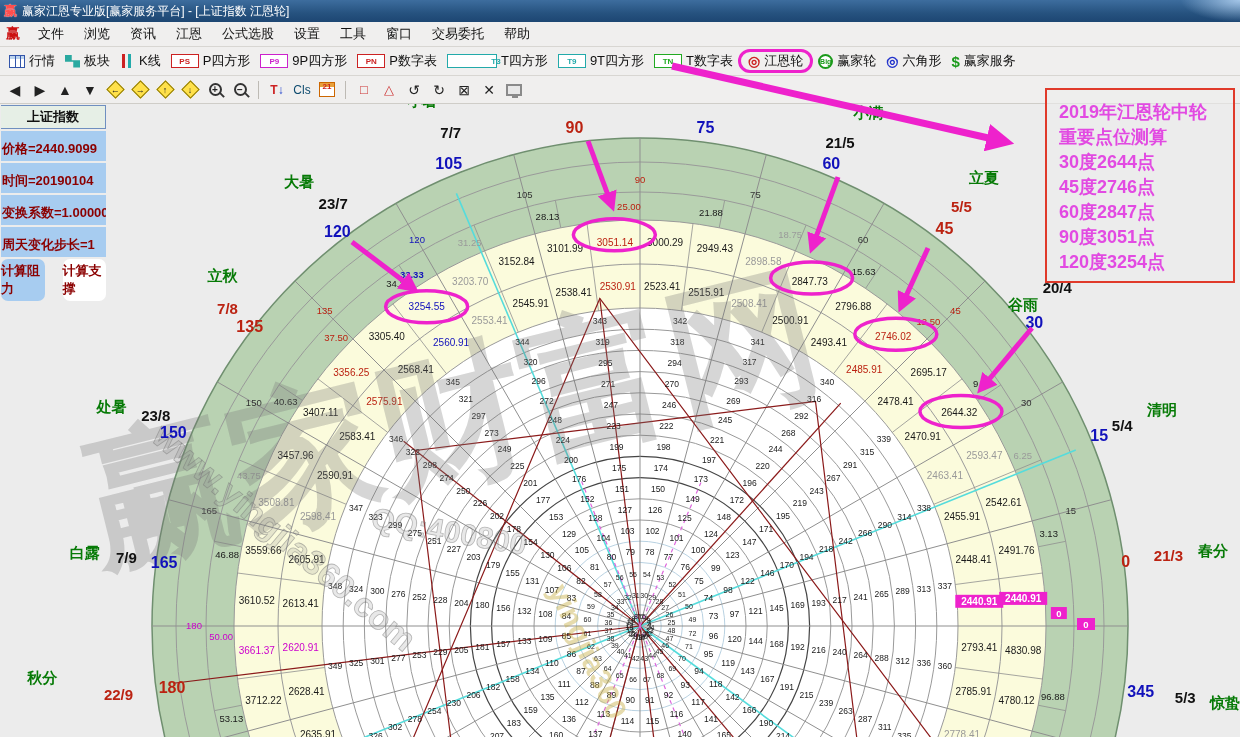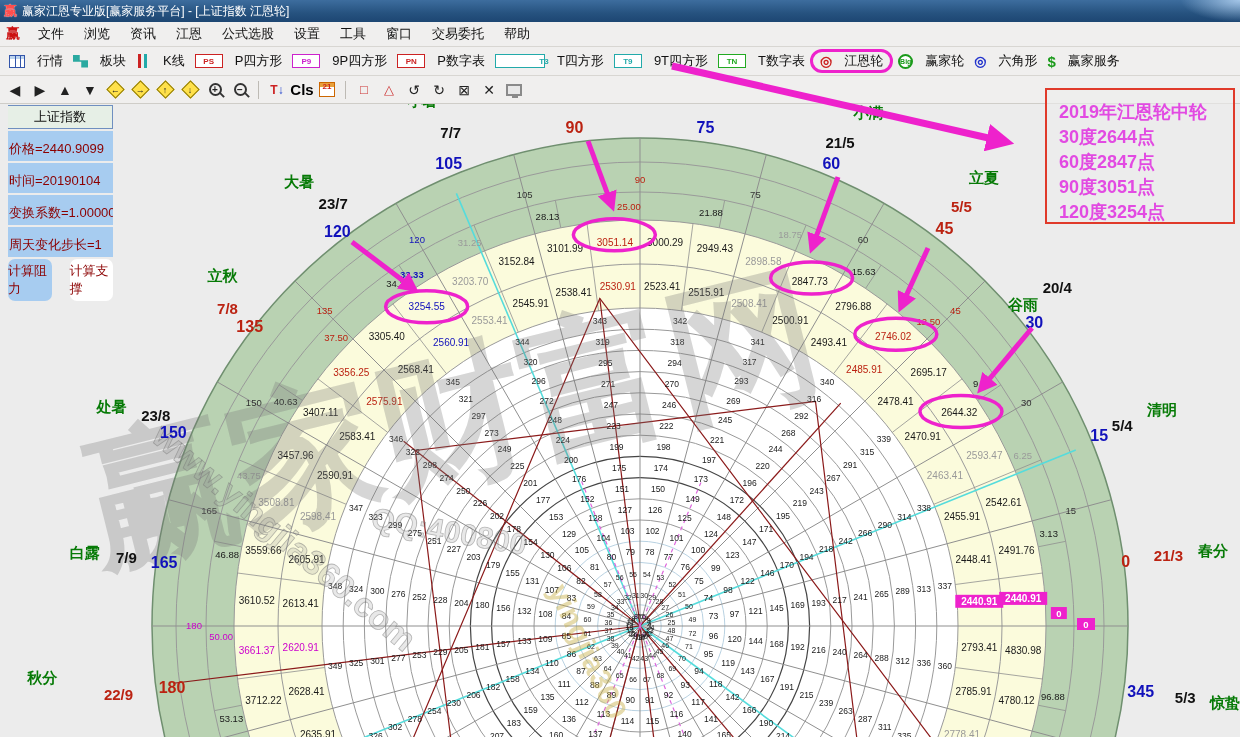--- a/index.html
+++ b/index.html
@@ -17,21 +17,21 @@
 
   
   .menubar { height:25px; background:#f0efee; border-bottom:1px solid #d8d6d2;
     display:flex; align-items:center; font-size:13px; color:#111; }
   .menubar .logo { color:#cc1111; font-weight:bold; font-size:14px; padding:0 8px 0 6px; }
   .menubar .mitem { padding:2px 10px; cursor:default; }
 
   
   .toolbar1 { height:29px; background:#f0efee; border-bottom:1px solid #d8d6d2;
     display:flex; align-items:center; padding-left:4px; font-size:13px; color:#111; }
-  .t1item { display:flex; align-items:center; gap:12px; padding:2px 5px; white-space:nowrap; }
+  .t1item { display:flex; align-items:center; gap:4px; padding:2px 5px; white-space:nowrap; }
   .t1item.circled { border:3px solid #ee22cc; border-radius:16px; padding:0 7px; }
   .icbox { display:inline-flex; width:28px; height:14px; border:1px solid; align-items:center;
     justify-content:center; font-size:8px; font-weight:bold; background:#fff; }
   .ic-grid { width:16px; height:13px; border:1px solid #3355aa;
     background:linear-gradient(#bcd4ee 3px, #fff 3px),#fff; position:relative; }
   .ic-grid:before { content:""; position:absolute; left:5px; top:0; bottom:0; width:1px; background:#3355aa; }
   .ic-grid:after  { content:""; position:absolute; left:10px; top:0; bottom:0; width:1px; background:#3355aa; }
   .ic-blocks { width:15px; height:13px; position:relative; background:
     linear-gradient(45deg,#2aa9a0 0 100%); clip-path:polygon(0 0,45% 0,45% 45%,100% 45%,100% 100%,55% 100%,55% 55%,0 55%); }
   .ic-kline { width:15px; height:14px; background:
@@ -49,45 +49,45 @@
   .tri { color:#222; }
   .dmd { width:13px; height:13px; background:#ffe14a; border:1px solid #8f7a00; transform:rotate(45deg);
     display:inline-flex; align-items:center; justify-content:center; }
   .dmd span { transform:rotate(-45deg); font-size:9px; font-weight:bold; color:#222; }
   .mag { width:13px; height:13px; border:2px solid #333; border-radius:50%; position:relative;
     display:inline-flex; align-items:center; justify-content:center; font-size:10px; font-weight:bold; }
   .mag:after { content:""; position:absolute; width:6px; height:2px; background:#333;
     right:-5px; bottom:-2px; transform:rotate(45deg); }
   .tsort { font-weight:bold; color:#cc2222; font-size:12px; }
   .tsort span { color:#2244cc; }
-  .cls { font-size:15px; color:#000000;font-weight:bold; }
+  .cls { font-size:12px; color:#0c4a6e; }
   .cal { width:16px; height:15px; border:1px solid #cc6600; background:#fff; font-size:8px;
     color:#cc2222; font-weight:bold; display:inline-flex; align-items:flex-end; justify-content:center;
     background:linear-gradient(#e8a03c 4px, #fff 4px); }
   .redshape { color:#cc3333; font-size:13px; }
   .screenic { width:16px; height:12px; border:2px solid #8a8a8a; background:#e8e8e8; position:relative; }
   .screenic:after { content:""; position:absolute; left:4px; bottom:-4px; width:6px; height:2px; background:#8a8a8a; }
 
   
   .canvas { position:relative; width:1240px; height:633px; background:#ececec; overflow:hidden; }
   #wheel-svg { position:absolute; left:0; top:0; }
 
   
-  .info-panel { position:absolute; left:8px; top:1px; width:105px; z-index:20; font-weight:normal; }
+  .info-panel { position:absolute; left:1px; top:1px; width:105px; z-index:20; font-weight:bold; }
   .info-head { background:#e6efe6; border:1px solid #6f8fc0; border-left:none; color:#111;
     font-size:13px; text-align:center; padding:2px 0; }
   .info-row { background:#a7ccf0; color:#8b0000; font-size:13px; padding:9px 0 3px 1px;
     margin-top:2px; white-space:nowrap; overflow:hidden; }
   .info-btns { display:flex; margin-top:2px; }
   .info-btns .btn { flex:1; font-size:13px; color:#8b0000; padding:3px 0; cursor:default;border-radius:7px; }
   .btn.b1 { background:#a7ccf0; }
   .btn.b2 { background:#ffffff; margin-left:18px; }
 
   
-  .annotation { position:absolute; left:1045px; top:88px; width:190px; height:136px; z-index:40;
+  .annotation { position:absolute; left:1045px; top:88px; width:190px; height:195px; z-index:40;
     border:2px solid #e03a2a; padding:10px 6px 0 12px; background:rgba(236,236,236,.6); }
   .annotation div { color:#e24ae2; font-size:18px; font-weight:bold; line-height:25px; white-space:nowrap; }
 
   
   #overlay-svg { position:absolute; left:0; top:0; z-index:45; pointer-events:none; }
 </style>
 </head>
 <body>
 
 <div id="app">
@@ -948,21 +948,23 @@
         <div class="info-btns">
         <div class="btn b1">计算阻力</div>
         <div class="btn b2">计算支撑</div>
       </div>
     </div>
   </div>
 
   <div class="annotation">
 
   <div>2019年江恩轮中轮</div>
+      <div>重要点位测算</div>
       <div>30度2644点</div>
+      <div>45度2746点</div>
       <div>60度2847点</div>
       <div>90度3051点</div>
       <div>120度3254点</div>
     </div>
 
   <svg id="overlay-svg" width="1240" height="737" viewBox="0 0 1240 737">
       <defs>
         <marker id="ah2" viewBox="0 0 10 10" refX="7" refY="5" markerWidth="4" markerHeight="4" orient="auto-start-reverse">
           <path d="M0,0 L10,5 L0,10 z" fill="#ee22cc"></path>
         </marker>

